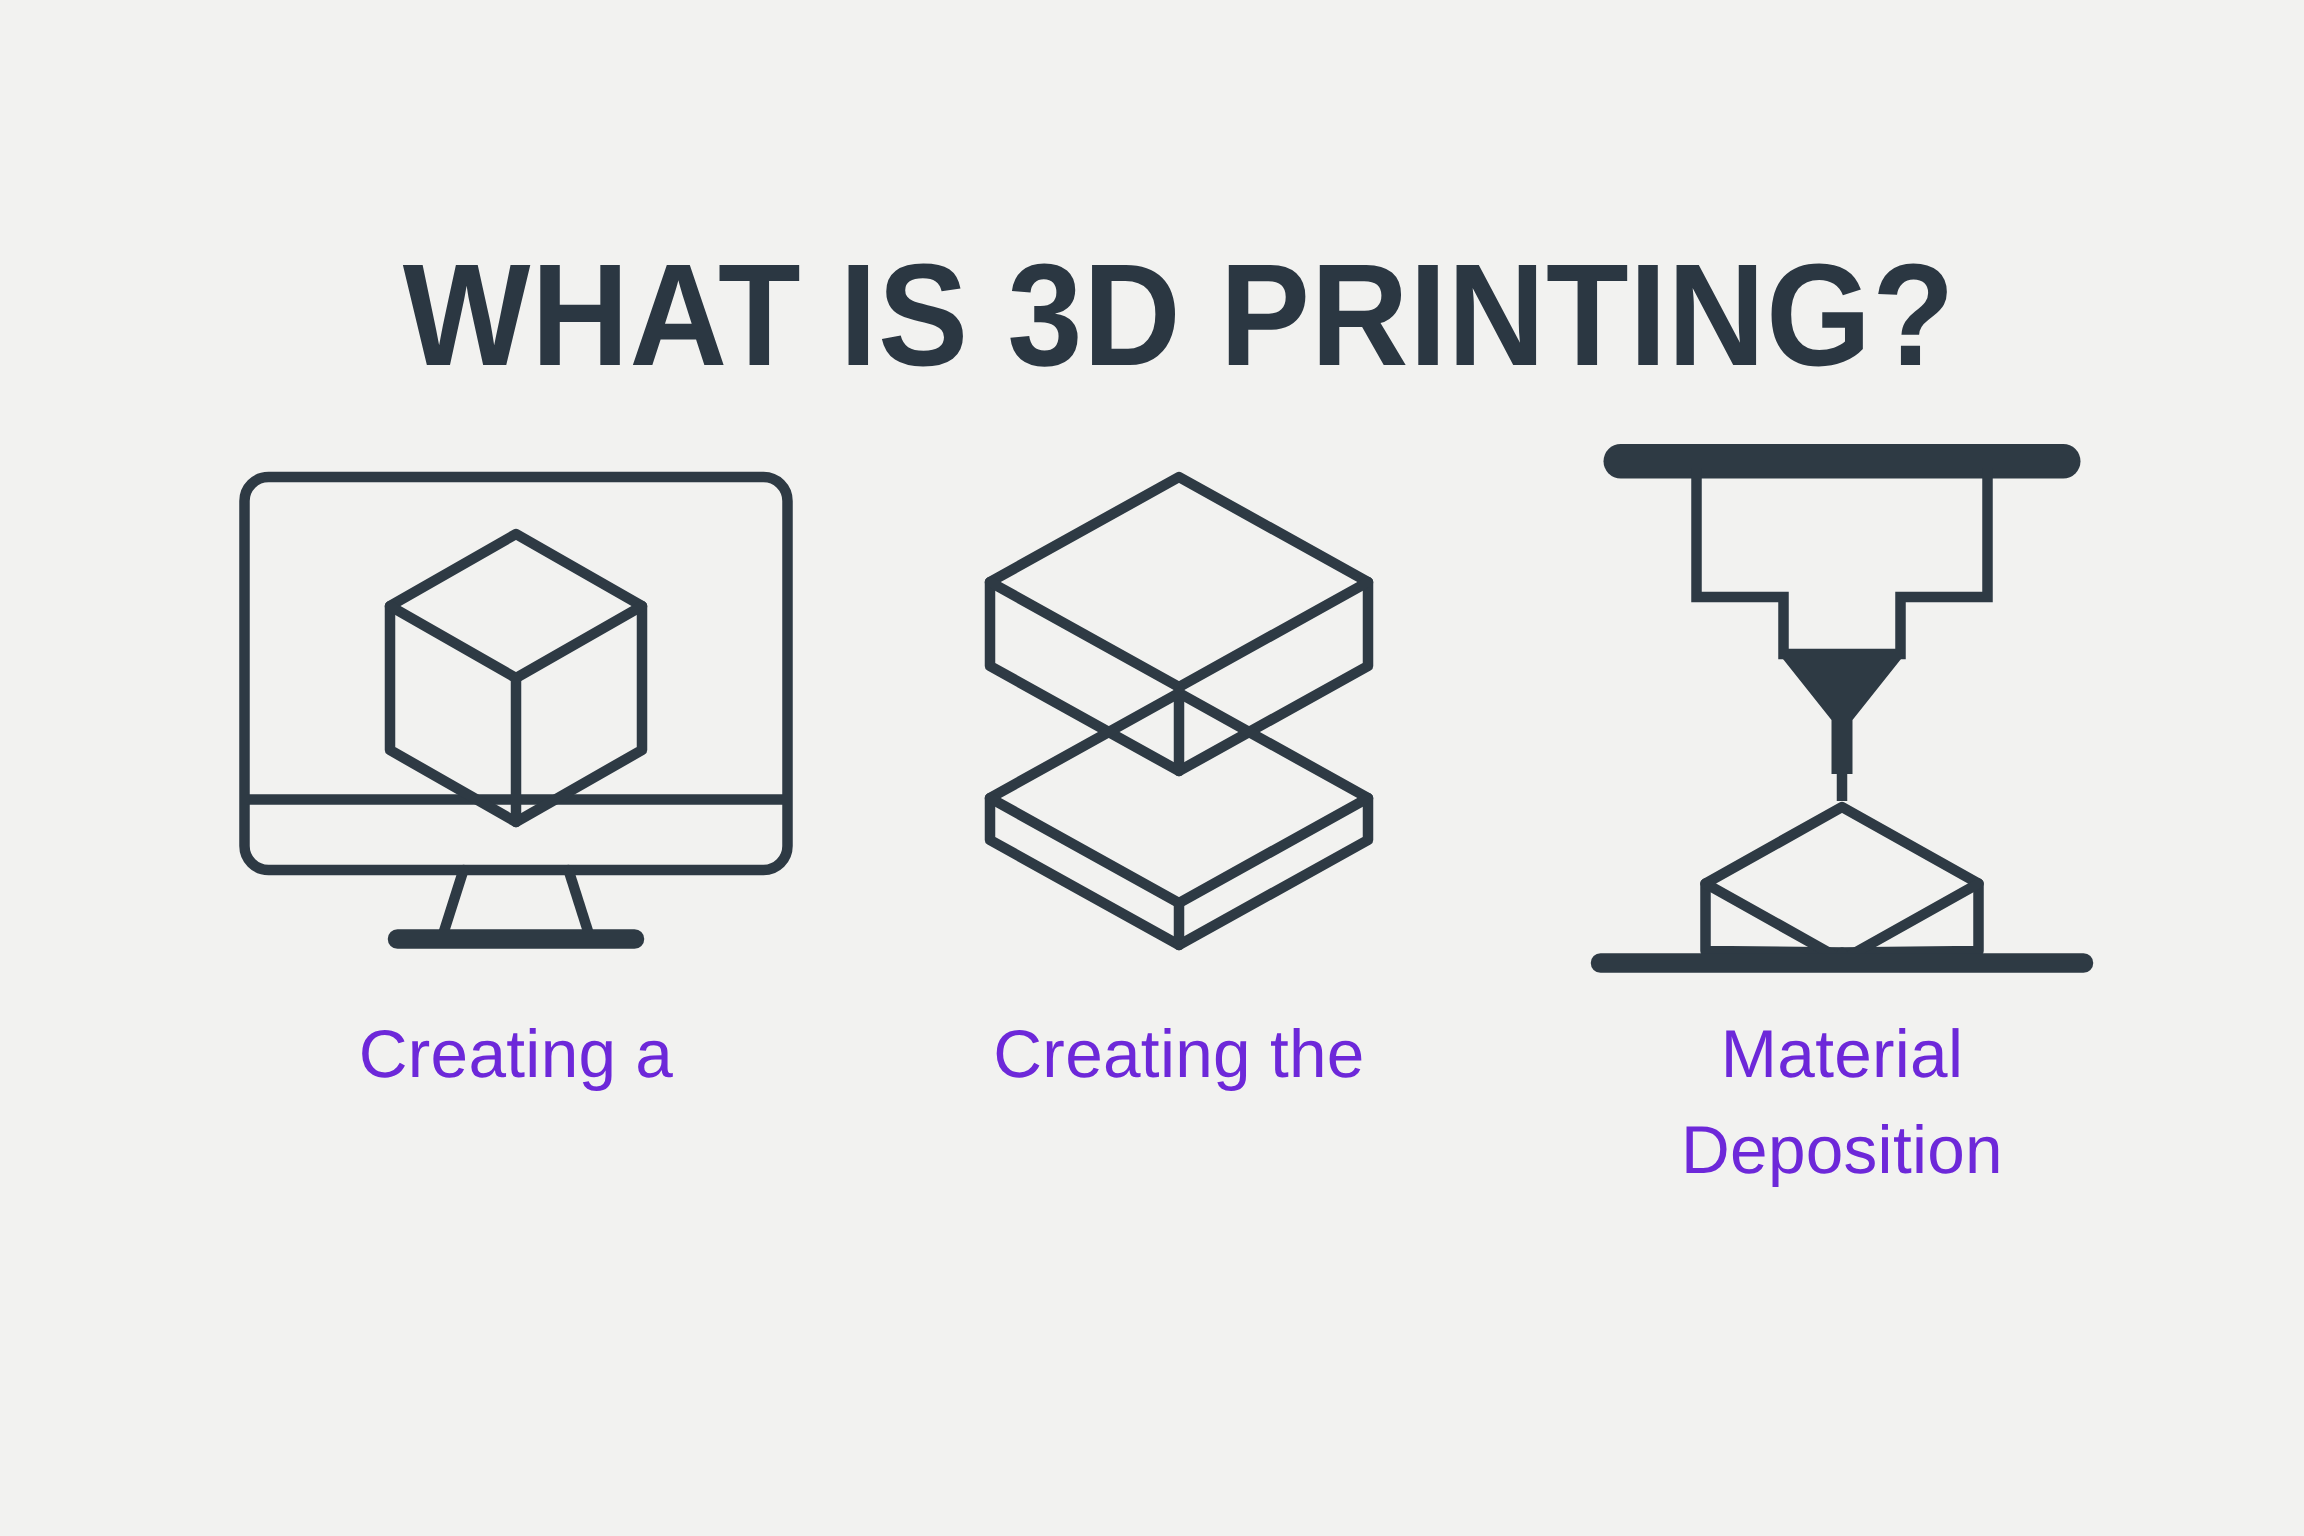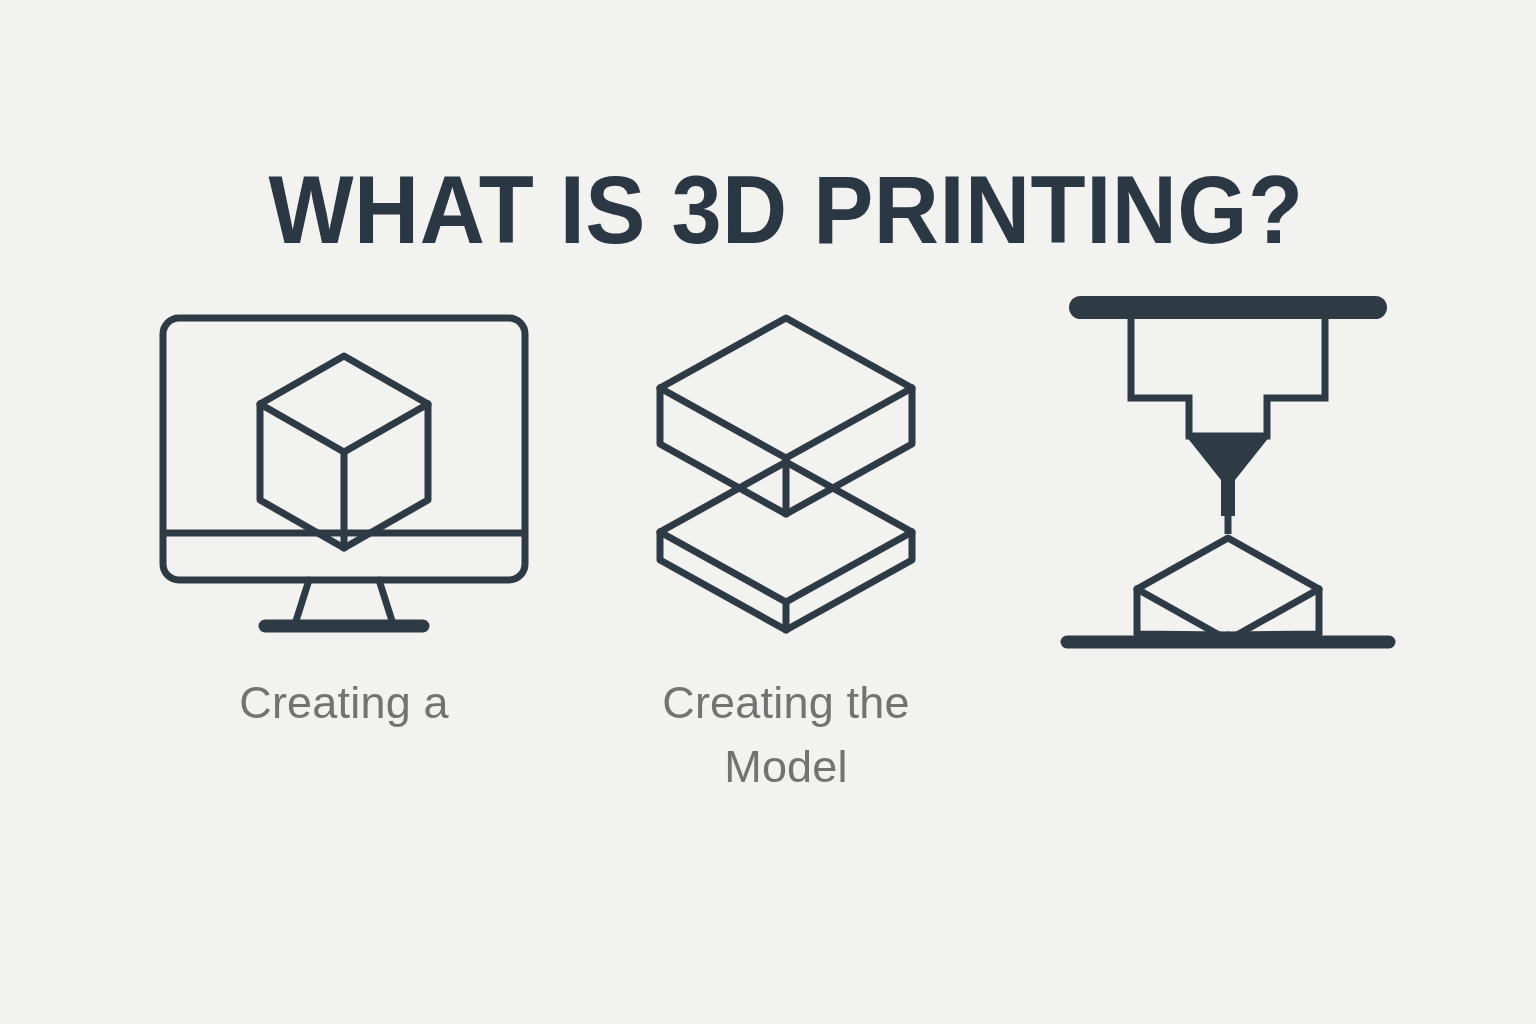--- a/index.html
+++ b/index.html
@@ -71,21 +71,21 @@
     overflow: visible;
   }
 
   .caption {
     margin-top: 10px;
     width: 400px;
     text-align: center;
     font-size: 45px;
     line-height: 64px;
     font-weight: 400;
-    color: #737373;
+    color: #6d28d9;
     letter-spacing: 0.2px;
   }
   .caption .cap-line { display: block; }
 
   
   .ln {
     fill: none;
     stroke: #2e3a44;
     stroke-width: 7;
     stroke-linecap: round;
@@ -156,21 +156,20 @@
 
           <g>
             <polygon class="ln" points="150,158 276,228 276,256 150,326 24,256 24,228"></polygon>
             <path class="ln" d="M 24 228 L 150 298 L 276 228"></path>
             <line class="ln" x1="150" y1="298" x2="150" y2="326"></line>
           </g>
         </svg>
       </div>
       <div class="caption">
         <span class="cap-line">Creating the</span>
-        <span class="cap-line">Model</span>
       </div>
     </div>
 
     <div class="column">
       <div class="icon-slot">
         <svg width="350" height="375" viewBox="0 0 350 375" aria-hidden="true">
 
           <rect class="fillshape" x="16" y="10" width="318" height="23" rx="11.5" ry="11.5"></rect>
 
           <path class="ln-sharp" d="M 78 26 L 78 112 L 136 112 L 136 150 L 214 150 L 214 112 L 272 112 L 272 26"></path>
@@ -218,16 +217,20 @@
 
             <path class="ln" d="M 84 303 L 175 301 L 266 303" style="display:none"></path>
 
             <path class="ln" d="M 84 303 L 175 354 L 266 303"></path>
             <line class="ln" x1="175" y1="354" x2="175" y2="349"></line>
           </g>
 
           <line class="ln-thick" x1="14" y1="356" x2="336" y2="356"></line>
         </svg>
       </div>
+      <div class="caption">
+        <span class="cap-line">Material</span>
+        <span class="cap-line">Deposition</span>
+      </div>
     </div>
 
   </div>
 </div>
 
 </body></html>

